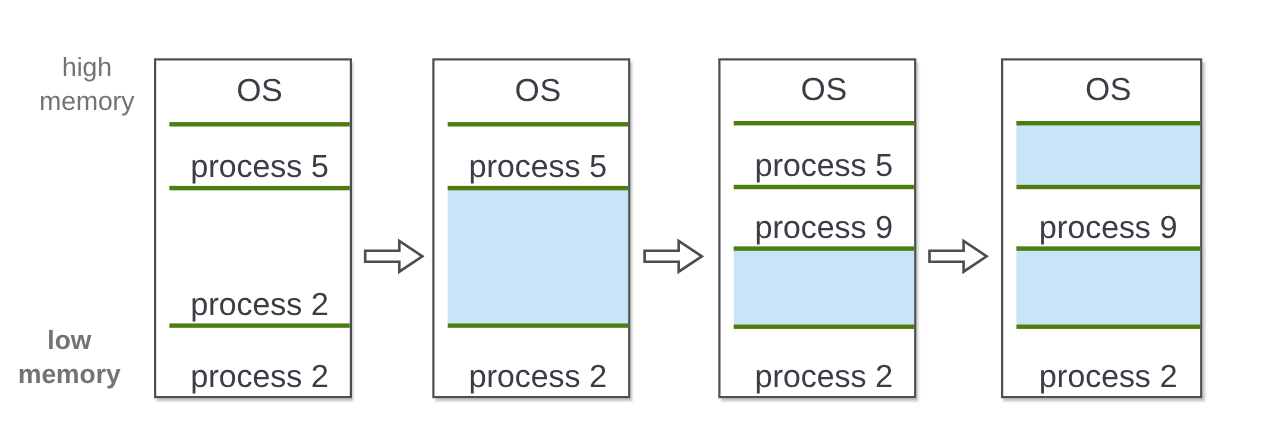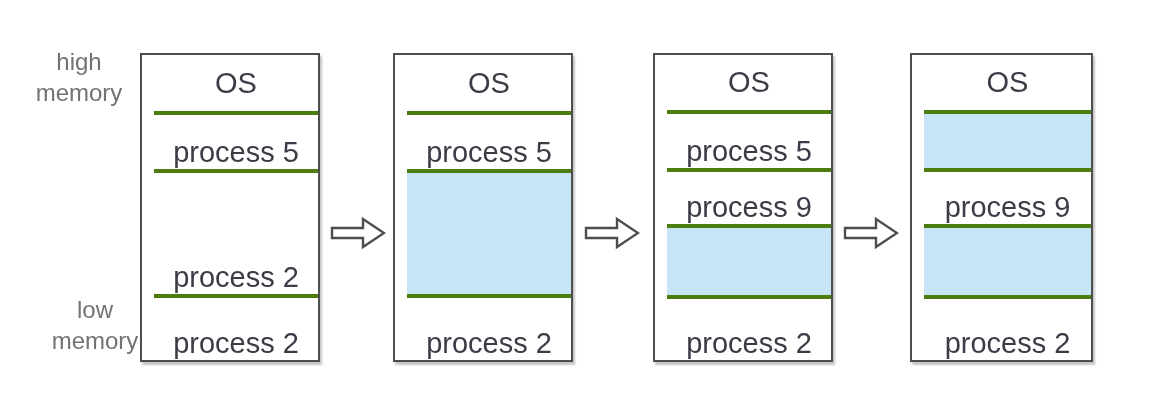--- a/index.html
+++ b/index.html
@@ -17,21 +17,21 @@
   }
   .side-label {
     position: absolute;
     width: 118px;
     text-align: center;
     font-size: 24px;
     line-height: 31px;
     color: #737373;
   }
   .side-label.high { left: 20px; top: 46px; }
-  .side-label.low  { left: 36px; top: 294px; }
+  .side-label.low  { left: 4px; top: 294px; font-weight: bold; }
 
   .memcol {
     position: absolute;
     top: 53px;
     height: 309px;
     display: flex;
     flex-direction: column;
     box-sizing: border-box;
     border: 2px solid #4e4e4e;
     background: #ffffff;

